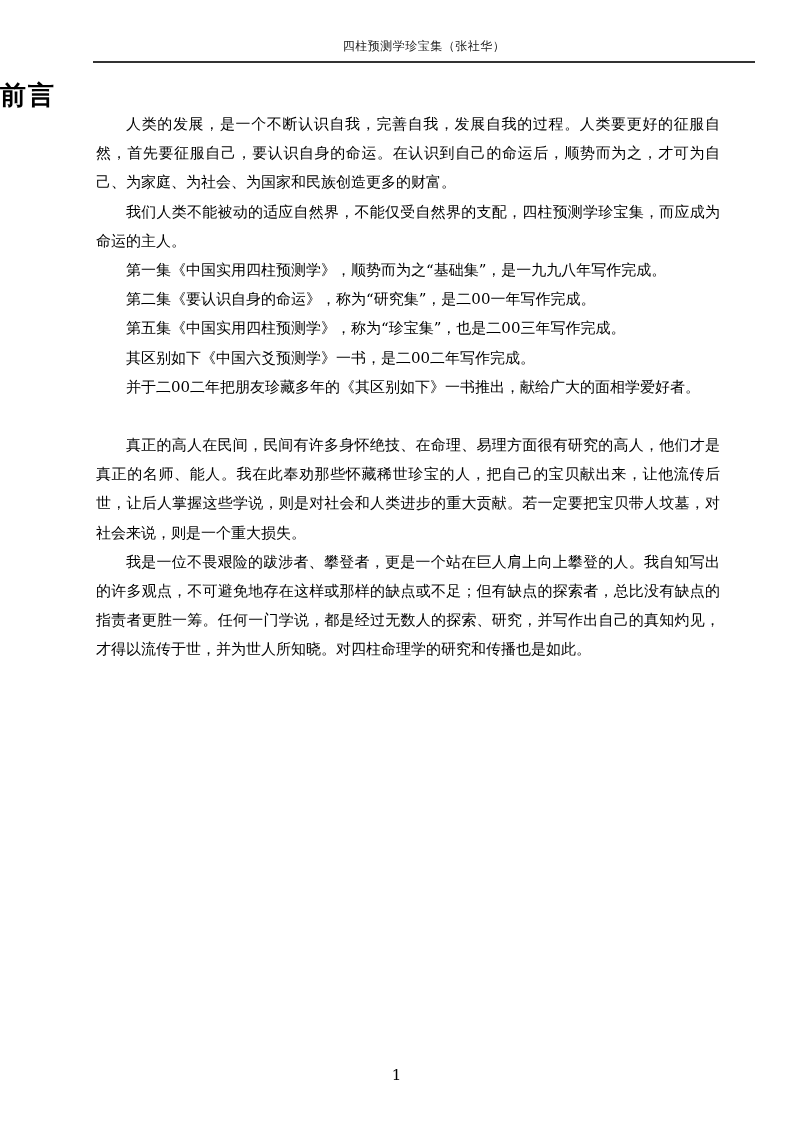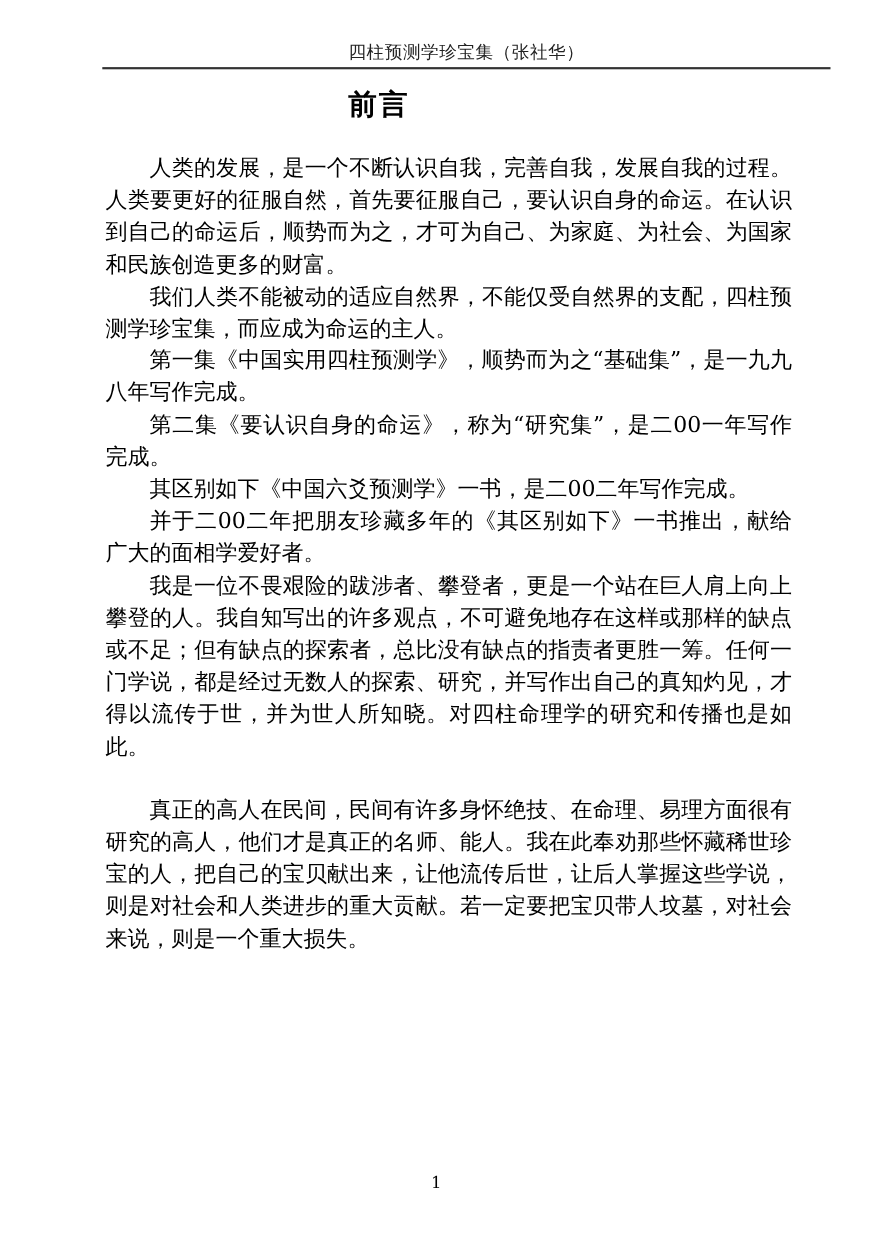--- a/index.html
+++ b/index.html
@@ -1,39 +1,40 @@
 <!DOCTYPE html>
 <html><head>
 <meta charset="utf-8">
 <style>
   html, body { margin: 0; padding: 0; background: #ffffff; }
   body { width: 793px; height: 1122px; position: relative; overflow: hidden;
          font-family: "DejaVu Serif", "Liberation Serif", serif; color: #000; }
   .header { position: absolute; left: 94px; top: 38px; width: 660px; text-align: center;
-            font-size: 16px; color: #222; letter-spacing: 0.5px; }
+            font-size: 12px; color: #222; letter-spacing: 0.5px; }
   .header-rule { position: absolute; left: 93px; top: 61px; width: 662px; height: 2px; background: #333; }
-  .title { position: absolute; left: 0; top: 78px; width: 689px; text-align: center;
+  .title { position: absolute; left: 0; top: 78px; width: 689px; text-align: left;
            font-family: "DejaVu Sans", "Liberation Sans", sans-serif; font-weight: bold;
            font-size: 26px; letter-spacing: 2px; }
-  .body { position: absolute; left: 96px; top: 138px; width: 624px; font-size: 20px; line-height: 29.2px; }
+  .body { position: absolute; left: 96px; top: 110px; width: 624px; font-size: 15px; line-height: 29.2px; }
   .para { margin: 0; text-indent: 2em; text-align: justify; }
   .para.gap { margin-top: 29px; }
   .page-num { position: absolute; left: 0; top: 1066px; width: 793px; text-align: center; font-size: 15px; }
 </style>
 </head>
 <body>
 
 <div class="header">四柱预测学珍宝集（张社华）</div>
 <div class="header-rule"></div>
 <div class="title">前言</div>
 
 <div class="body">
   <p class="para">人类的发展，是一个不断认识自我，完善自我，发展自我的过程。人类要更好的征服自然，首先要征服自己，要认识自身的命运。在认识到自己的命运后，顺势而为之，才可为自己、为家庭、为社会、为国家和民族创造更多的财富。</p>
   <p class="para">我们人类不能被动的适应自然界，不能仅受自然界的支配，四柱预测学珍宝集，而应成为命运的主人。</p>
   <p class="para">第一集《中国实用四柱预测学》，顺势而为之“基础集”，是一九九八年写作完成。</p>
   <p class="para">第二集《要认识自身的命运》，称为“研究集”，是二00一年写作完成。</p>
+  <p class="para">第五集《中国实用四柱预测学》，称为“珍宝集”，也是二00三年写作完成。</p>
   <p class="para">其区别如下《中国六爻预测学》一书，是二00二年写作完成。</p>
   <p class="para">并于二00二年把朋友珍藏多年的《其区别如下》一书推出，献给广大的面相学爱好者。</p>
+  <p class="para gap">真正的高人在民间，民间有许多身怀绝技、在命理、易理方面很有研究的高人，他们才是真正的名师、能人。我在此奉劝那些怀藏稀世珍宝的人，把自己的宝贝献出来，让他流传后世，让后人掌握这些学说，则是对社会和人类进步的重大贡献。若一定要把宝贝带人坟墓，对社会来说，则是一个重大损失。</p>
   <p class="para">我是一位不畏艰险的跋涉者、攀登者，更是一个站在巨人肩上向上攀登的人。我自知写出的许多观点，不可避免地存在这样或那样的缺点或不足；但有缺点的探索者，总比没有缺点的指责者更胜一筹。任何一门学说，都是经过无数人的探索、研究，并写作出自己的真知灼见，才得以流传于世，并为世人所知晓。对四柱命理学的研究和传播也是如此。</p>
-  <p class="para gap">真正的高人在民间，民间有许多身怀绝技、在命理、易理方面很有研究的高人，他们才是真正的名师、能人。我在此奉劝那些怀藏稀世珍宝的人，把自己的宝贝献出来，让他流传后世，让后人掌握这些学说，则是对社会和人类进步的重大贡献。若一定要把宝贝带人坟墓，对社会来说，则是一个重大损失。</p>
 </div>
 
 <div class="page-num">1</div>
 
 </body></html>

